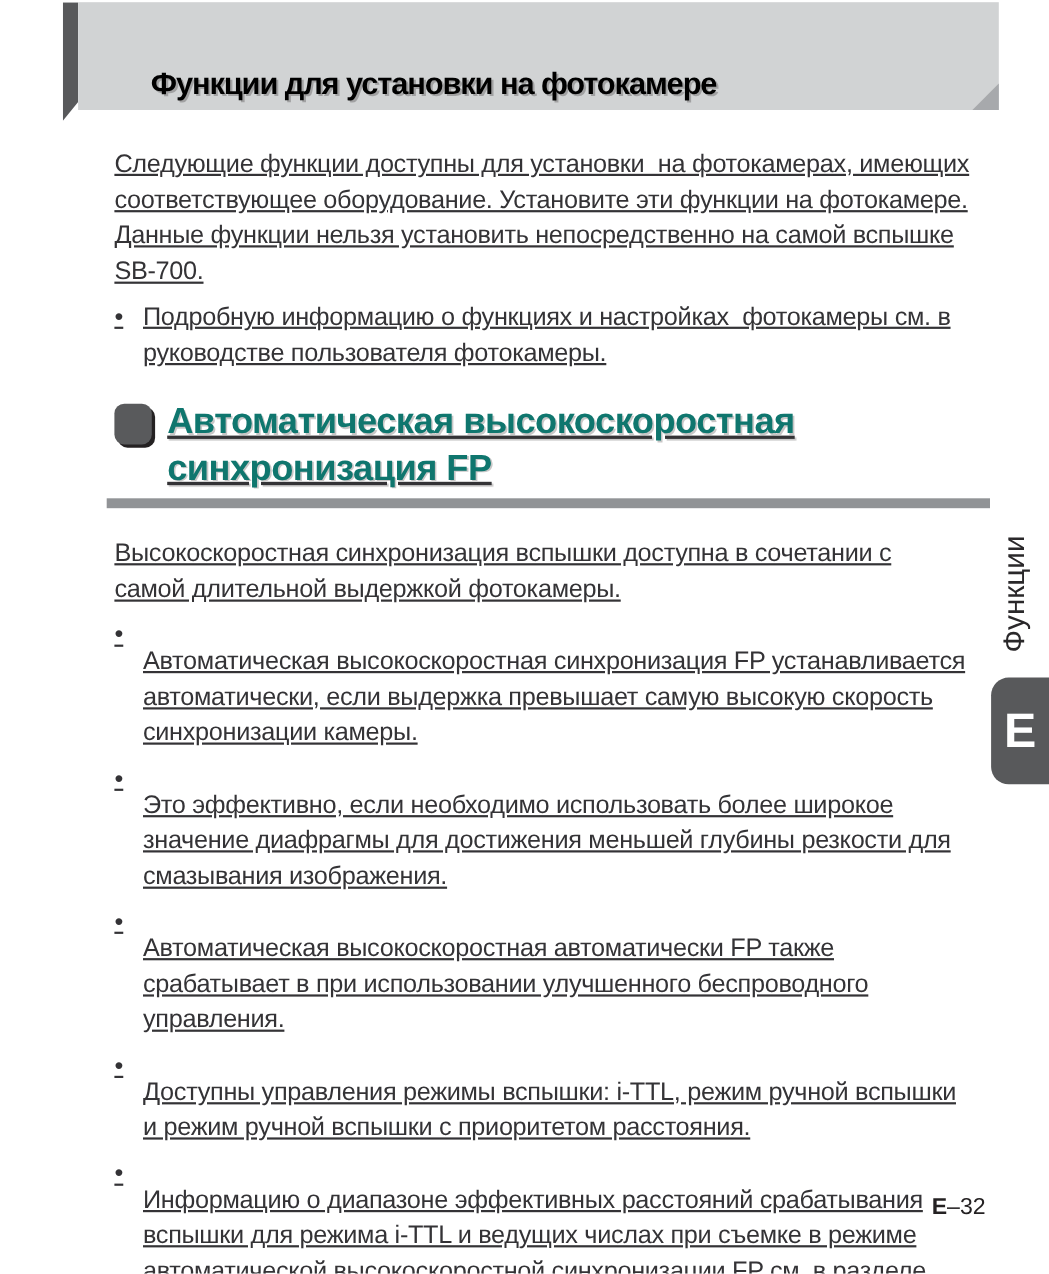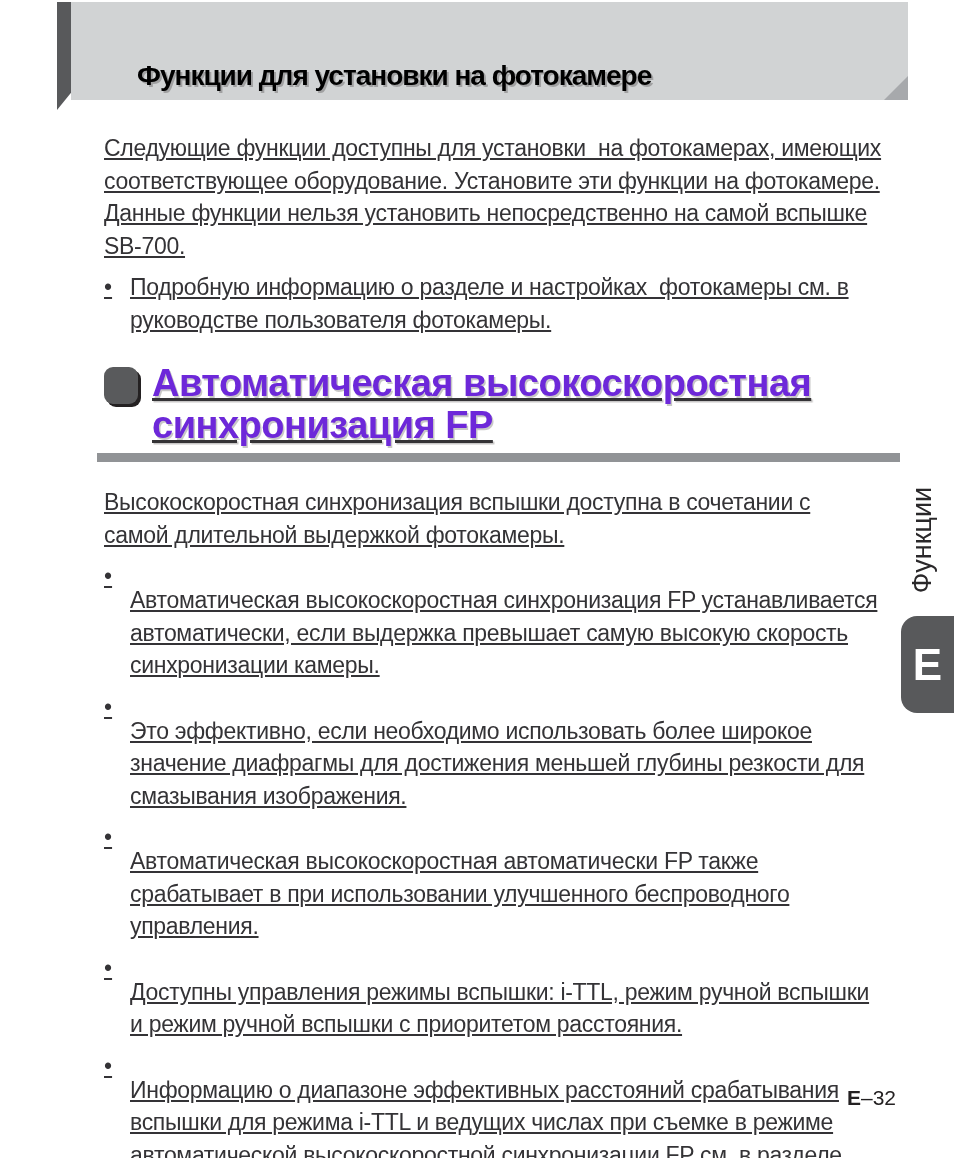--- a/index.html
+++ b/index.html
@@ -54,22 +54,22 @@
   
   .section { margin-top:26px; }
   .section-head { display:flex; align-items:flex-start; }
   .section-icon {
     flex:0 0 34px; width:34px; height:37px; margin-top:5px;
     background:#595a5c; border-radius:9px;
     box-shadow:3px 3px 0 #242122;
   }
   .section-title {
     margin-left:14px;
-    font-size:38px; font-weight:bold; line-height:42px; letter-spacing:-0.5px;
-    color:#6d28d9;
+    font-size:33px; font-weight:bold; line-height:42px; letter-spacing:-0.5px;
+    color:#0f766e;
     text-shadow:1.5px 1.5px 0 rgba(35,31,32,0.25);
     white-space:pre-line;
   }
   .section-rule { margin-top:7px; margin-left:-7px; width:803px; height:9px; background:#919396; }
   .section .body-text { margin-top:24px; }
 
   .book-icon { display:inline-block; vertical-align:-2px; margin:0 2px 0 1px; }
 
   
   .v-label {
@@ -105,21 +105,21 @@
   <div class="content">
 
     <div class="body-text">Следующие функции доступны для установки  на фотокамерах, имеющих
 соответствующее оборудование. Установите эти функции на фотокамере.
 Данные функции нельзя установить непосредственно на самой вспышке
 SB-700.</div>
 
     <ul class="bullets">
       <li>
         <span class="dot">•</span>
-        <span class="body-text">Подробную информацию о разделе и настройках  фотокамеры см. в
+        <span class="body-text">Подробную информацию о функциях и настройках  фотокамеры см. в
 руководстве пользователя фотокамеры.</span>
       </li>
     </ul>
 
     <div class="section">
       <div class="section-head">
         <div class="section-icon"></div>
         <div class="section-title">Автоматическая высокоскоростная
 синхронизация FP</div>
       </div>

